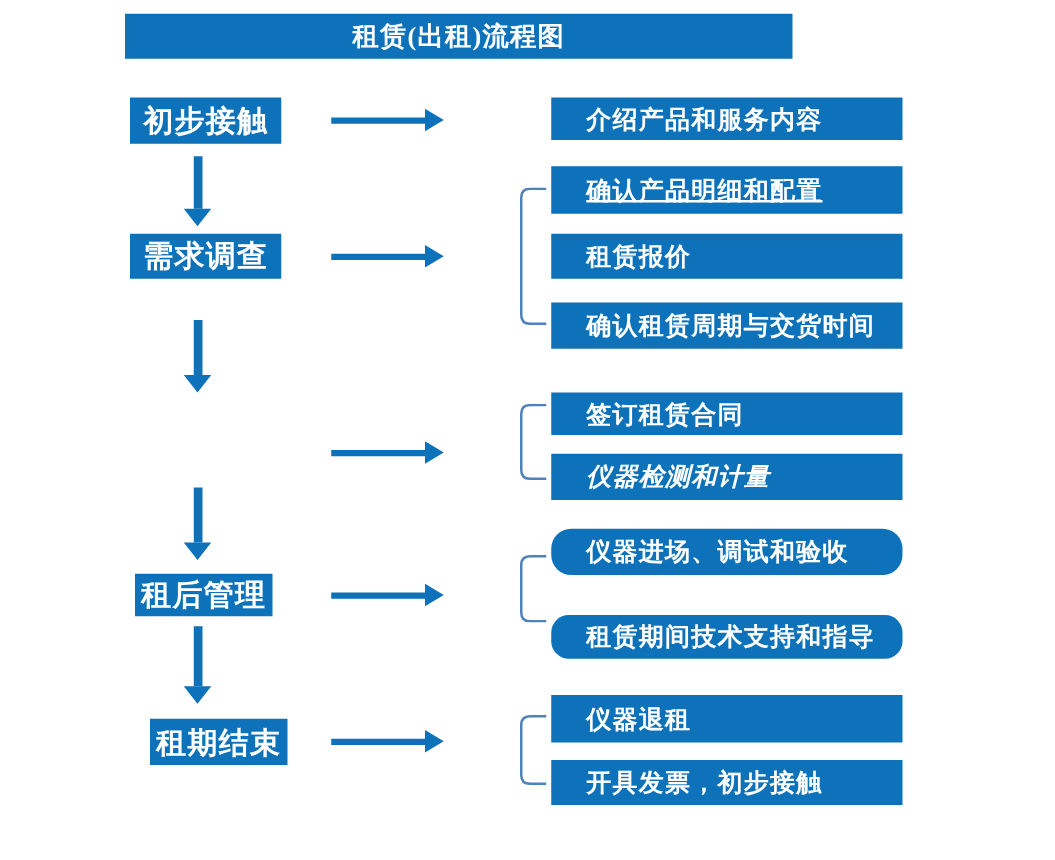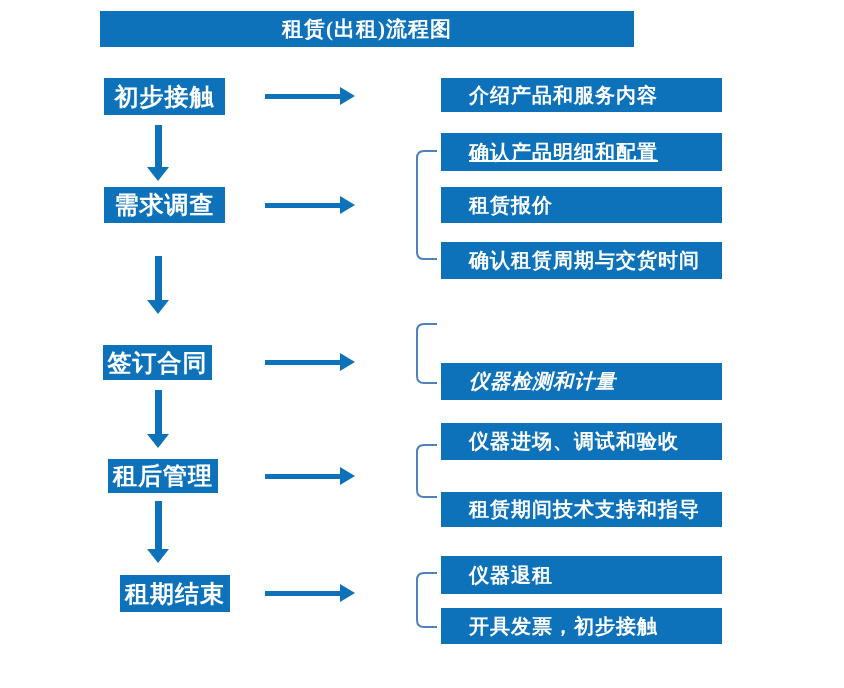--- a/index.html
+++ b/index.html
@@ -89,34 +89,34 @@
 </style>
 </head>
 <body>
 
 <div class="canvas">
 
   <div class="title-bar">租赁(出租)流程图</div>
 
   <div class="box stage-box" style="left:104px; top:78px;  width:121px; height:37px;">初步接触</div>
   <div class="box stage-box" style="left:104px; top:187px; width:121px; height:36px;">需求调查</div>
-  <div class="box stage-box" style="left:103px; top:345px; width:109px; height:35px;">签订合同</div>
   <div class="box stage-box" style="left:108px; top:459px; width:110px; height:34px;">租后管理</div>
   <div class="box stage-box" style="left:100px; top:575px; width:110px; height:37px;margin-left:20px;">租期结束</div>
 
   <div class="box detail-box" style="top:78px;  height:34px;">介绍产品和服务内容</div>
 
   <div class="box detail-box" style="top:133px; height:38px;text-decoration:underline;">确认产品明细和配置</div>
   <div class="box detail-box" style="top:187px; height:36px;">租赁报价</div>
   <div class="box detail-box" style="top:242px; height:37px;text-align:right;">确认租赁周期与交货时间</div>
 
+  <div class="box detail-box" style="top:314px; height:34px;">签订租赁合同</div>
   <div class="box detail-box" style="top:363px; height:37px;font-style:italic;">仪器检测和计量</div>
 
-  <div class="box detail-box" style="top:423px; height:37px;">仪器进场、调试和验收</div>
-  <div class="box detail-box" style="top:492px; height:35px;">租赁期间技术支持和指导</div>
+  <div class="box detail-box" style="top:423px; height:37px;border-radius:16px;">仪器进场、调试和验收</div>
+  <div class="box detail-box" style="top:492px; height:35px;border-radius:14px;">租赁期间技术支持和指导</div>
 
   <div class="box detail-box" style="top:556px; height:38px;text-align:center;">仪器退租</div>
   <div class="box detail-box" style="top:608px; height:36px;">开具发票，初步接触</div>
 
   <div class="h-arrow" style="top:87px;">
     <div class="shaft"></div>
     <div class="head"></div>
   </div>
   <div class="h-arrow" style="top:196px;">
     <div class="shaft"></div>

